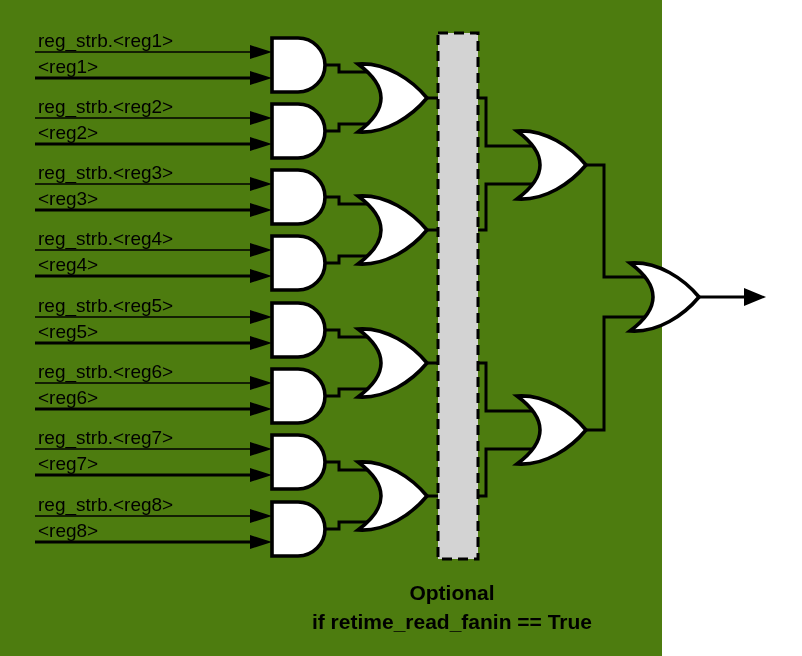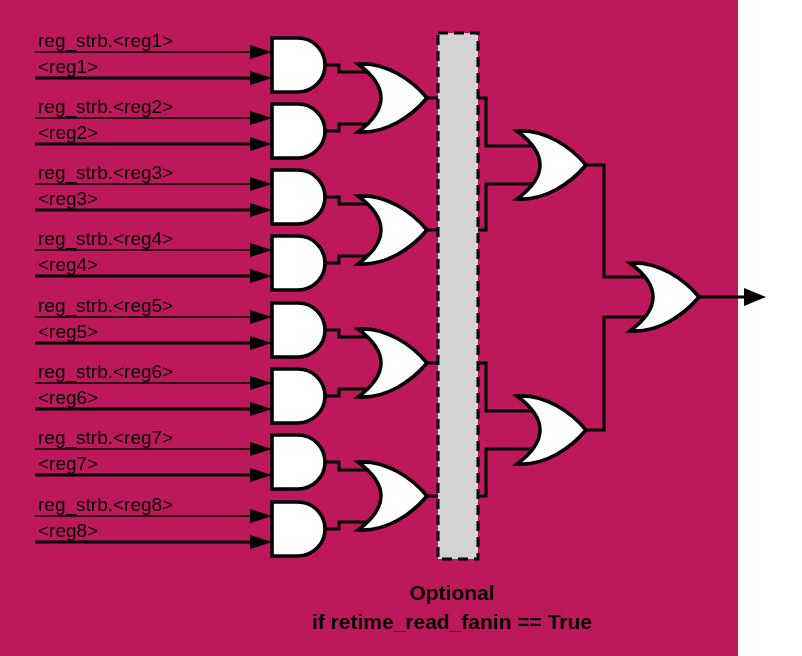--- a/index.html
+++ b/index.html
@@ -1,24 +1,24 @@
 <!DOCTYPE html>
 <html><head>
 <meta charset="utf-8">
 <style>
   html, body {
     margin: 0;
     padding: 0;
     background: #ffffff;
   }
   .stage {
-    width: 738px;
+    width: 662px;
     height: 656px;
     position: relative;
-    background: #be185d;
+    background: #4d7c0f;
     font-family: "Liberation Sans", sans-serif;
     text-align: center;
   }
   svg { display: block; }
   .sig-label {
     font-family: "Liberation Sans", sans-serif;
     font-size: 19px;
     fill: #000000;
   }
   .caption {

